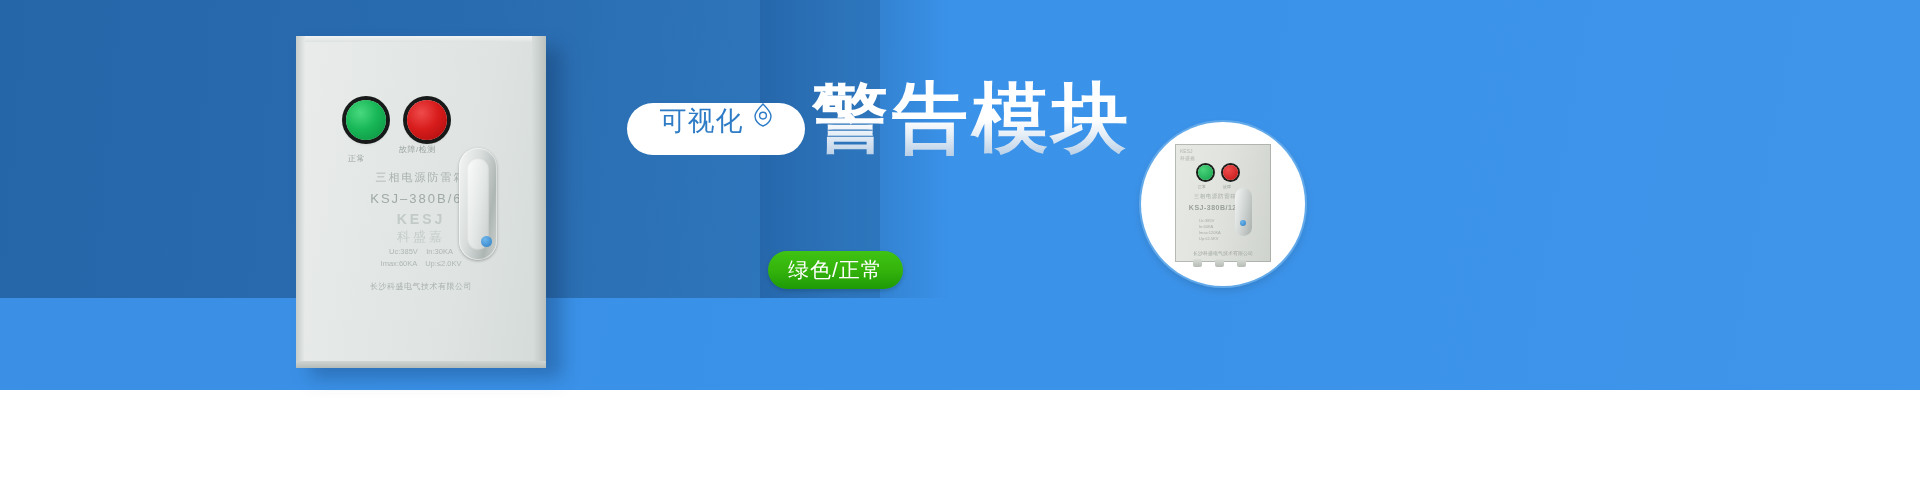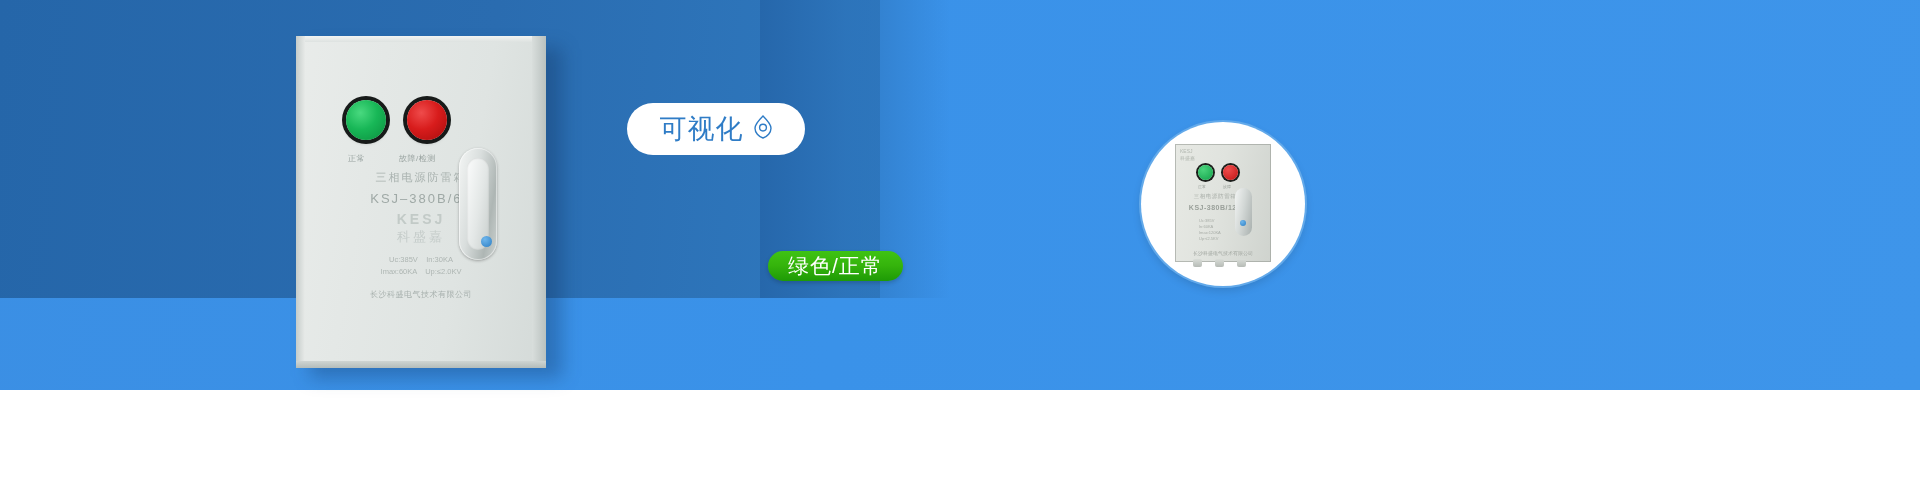--- a/index.html
+++ b/index.html
@@ -51,29 +51,29 @@
 
   .lamp { position:absolute; width:40px; height:40px; border-radius:50%;
           box-shadow:0 0 0 4px #171a19, 0 2px 4px rgba(0,0,0,.45); }
   .lamp-green { left:50px; top:64px;
     background:radial-gradient(circle at 36% 32%,#49d97f 0%,#18b757 45%,#0b8f3e 100%); }
   .lamp-red { left:111px; top:64px;
     background:radial-gradient(circle at 36% 32%,#ef4b4b 0%,#d81c1c 45%,#a80c0c 100%); }
 
   .lamp-cap { position:absolute; font-size:8px; color:#9aa4a1; letter-spacing:.5px; }
   .cap-normal { left:52px; top:117px; }
-  .cap-fault  { left:103px; top:117px; }
+  .cap-fault  { left:103px; top:108px; }
 
   .plate { position:absolute; left:0; top:134px; width:250px; text-align:center;
            color:#a9b2af; }
   .plate .p-title { font-size:11px; letter-spacing:2px; }
   .plate .p-model { font-size:13px; letter-spacing:2px; margin-top:6px; color:#9fa9a6; }
   .plate .p-brand-en { font-size:14px; letter-spacing:3px; margin-top:5px; color:#c2cac7; font-weight:bold; }
   .plate .p-brand-cn { font-size:13px; letter-spacing:3px; margin-top:1px; color:#c5ccca; }
-  .plate .p-specs { margin-top:8px; font-size:7.5px; color:#aeb6b3; line-height:1.55; }
+  .plate .p-specs { margin-top:0; font-size:7.5px; color:#aeb6b3; line-height:1.55; }
   .plate .p-company { margin-top:12px; font-size:8px; color:#a8b1ae; letter-spacing:.5px; }
 
   .latch {
     position:absolute; left:163px; top:112px; width:38px; height:112px;
     border-radius:19px;
     background:linear-gradient(100deg,#f4f6f5 0%,#d9dedd 40%,#aeb6b4 75%,#cdd3d1 100%);
     box-shadow:0 1px 3px rgba(0,0,0,.3), inset 0 0 0 1px rgba(255,255,255,.5);
   }
   .latch-inner {
     position:absolute; left:8px; top:10px; width:22px; height:92px; border-radius:11px;
@@ -82,21 +82,21 @@
   }
   .latch-dot {
     position:absolute; left:14px; top:78px; width:11px; height:11px; border-radius:50%;
     background:radial-gradient(circle at 35% 30%,#6fb6ec,#2d7fc4);
   }
 
   
   .pill {
     position:absolute; left:627px; top:103px; width:178px; height:52px;
     background:#ffffff; border-radius:26px;
-    display:flex; align-items:center; justify-content:center; gap:9px;
+    display:flex; align-items:flex-start; justify-content:center; gap:9px;
   }
   .pill-text { font-size:27px; color:#2f7cc6; letter-spacing:1px; font-weight:400; }
   .pill-icon { display:block; }
 
   .headline {
     position:absolute; left:812px; top:80px;
     font-size:76px; line-height:1; letter-spacing:4px; font-weight:bold;
     color:#ffffff;
     background:linear-gradient(180deg,#ffffff 0%,#ffffff 52%,#e6eef6 72%,#b9cfe6 100%);
     -webkit-background-clip:text; background-clip:text;
@@ -106,21 +106,21 @@
 
   .subtitle {
     position:absolute; left:640px; top:196px; width:410px;
     text-align:right; color:#f0f6fc; font-size:18.5px; line-height:1.55;
     letter-spacing:.4px;
   }
 
   
   .badges { position:absolute; left:768px; top:251px; display:flex; gap:22px; }
   .badge {
-    height:30px; padding:0 20px; border-radius:19px;
+    height:38px; padding:0 20px; border-radius:19px;
     display:flex; align-items:center; justify-content:center;
     font-size:21px; color:#ffffff; letter-spacing:1px;
     box-shadow:0 2px 4px rgba(0,0,0,.18);
   }
   .badge-green { background:linear-gradient(180deg,#3fc313 0%,#35b40c 48%,#1e9a06 100%); }
   .badge-red   { background:linear-gradient(180deg,#e8241f 0%,#d8160f 48%,#b60b06 100%); }
 
   
   .inset {
     position:absolute; left:1141px; top:122px; width:164px; height:164px;
@@ -211,20 +211,21 @@
   <div class="pill">
     <span class="pill-text">可视化</span>
     <span class="pill-icon">
       <svg width="20" height="24" viewBox="0 0 20 24">
         <path d="M10 1 C15 6 18 9.5 18 13.2 C18 17.6 14.4 21.5 10 23 C5.6 21.5 2 17.6 2 13.2 C2 9.5 5 6 10 1 Z" fill="none" stroke="#2f7cc6" stroke-width="1.4"></path>
         <circle cx="10" cy="12.6" r="3.4" fill="none" stroke="#2f7cc6" stroke-width="1.4"></circle>
       </svg>
     </span>
   </div>
 
+  <div class="headline">警告模块</div>
 
   <div class="subtitle">
   </div>
 
   <div class="badges">
     <div class="badge badge-green">绿色/正常</div>
   </div>
 
   <div class="inset">
     <div class="inset-box">

